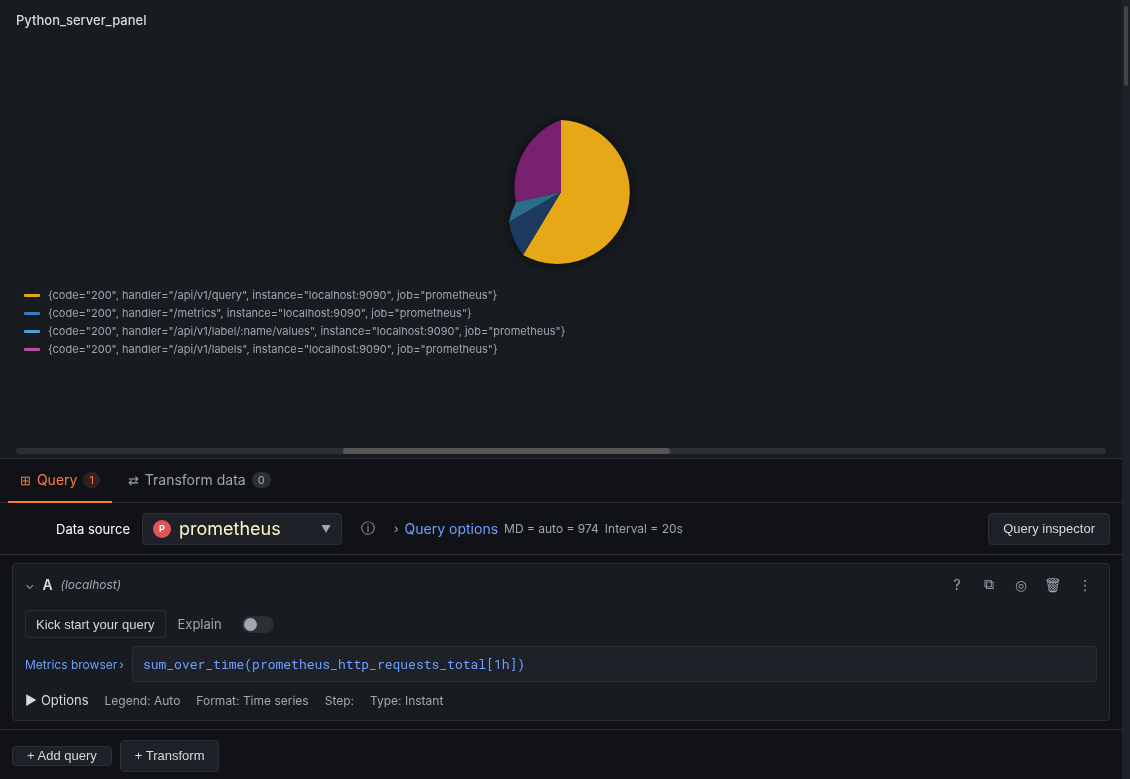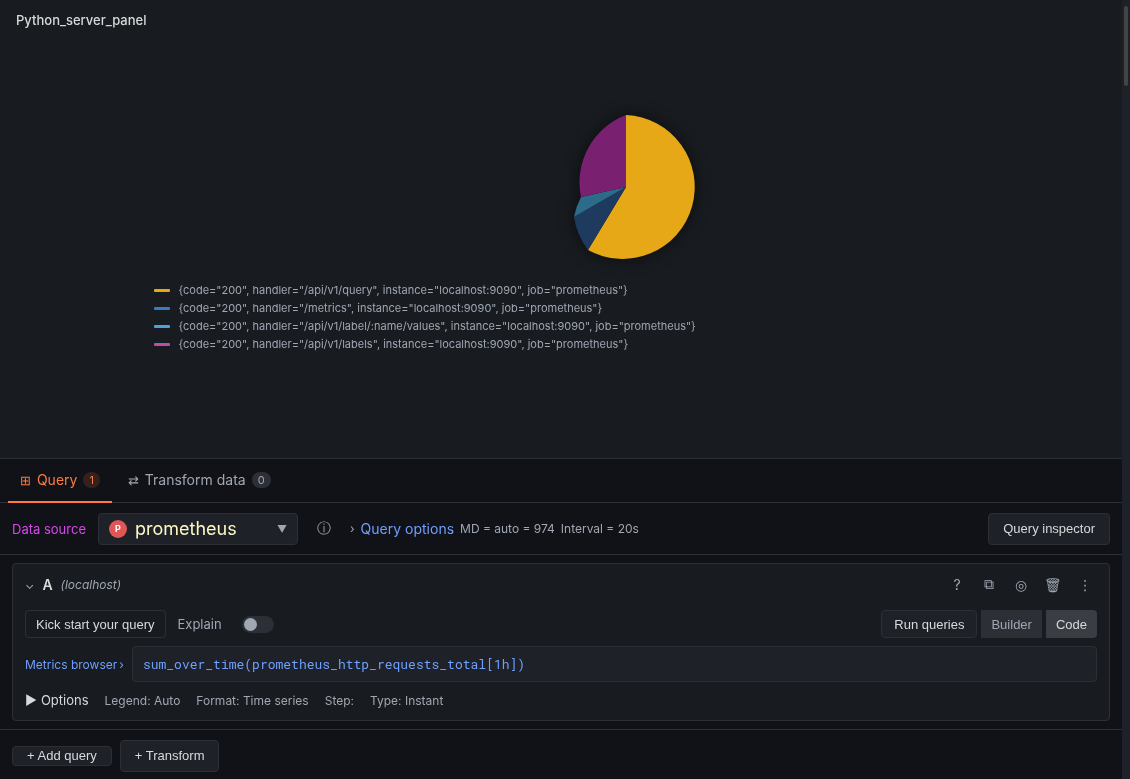--- a/index.html
+++ b/index.html
@@ -15,21 +15,21 @@
       flex-direction: column;
     }
 
     
     .panel-area {
       background: #181b1f;
       flex: 1;
       position: relative;
       min-height: 0;
       display: flex;
-      flex-direction: row;
+      flex-direction: column;
       padding: 12px 16px 0 16px;
       border-bottom: 1px solid #2c2f35;
     }
 
     .panel-title {
       color: #d8d9da;
       font-size: 13px;
       font-weight: 500;
       margin-bottom: 8px;
     }
@@ -145,24 +145,25 @@
     .datasource-row {
       display: flex;
       align-items: center;
       padding: 10px 12px;
       gap: 12px;
       border-bottom: 1px solid #2c2f35;
       height: 52px;
     }
 
     .datasource-label {
-      color: #d946ef;
+      color: #ffffff;
       font-size: 13px;
       white-space: nowrap;
       min-width: 70px;
+      margin-left: 44px;
     }
 
     .datasource-select {
       display: flex;
       align-items: center;
       gap: 8px;
       background: #1e2128;
       border: 1px solid #2c2f35;
       border-radius: 4px;
       padding: 5px 10px;
@@ -636,31 +637,20 @@
           <div class="kick-start-row">
             <button class="kick-start-btn">
               <span>Kick start your query</span>
             </button>
             <div class="explain-group">
               <span class="explain-label">Explain</span>
               <div class="toggle">
                 <div class="toggle-knob"></div>
               </div>
             </div>
-            <div class="builder-code-group">
-              <button class="run-queries-btn">
-                <span>Run queries</span>
-              </button>
-              <button class="mode-btn">
-                <span>Builder</span>
-              </button>
-              <button class="mode-btn active">
-                <span>Code</span>
-              </button>
-            </div>
           </div>
 
           <div class="query-input-row">
             <span class="metrics-browser-link">
               <span>Metrics browser</span>
               <span>›</span>
             </span>
             <input class="query-input" type="text" value="sum_over_time(prometheus_http_requests_total[1h])" style="">
           </div>
 

